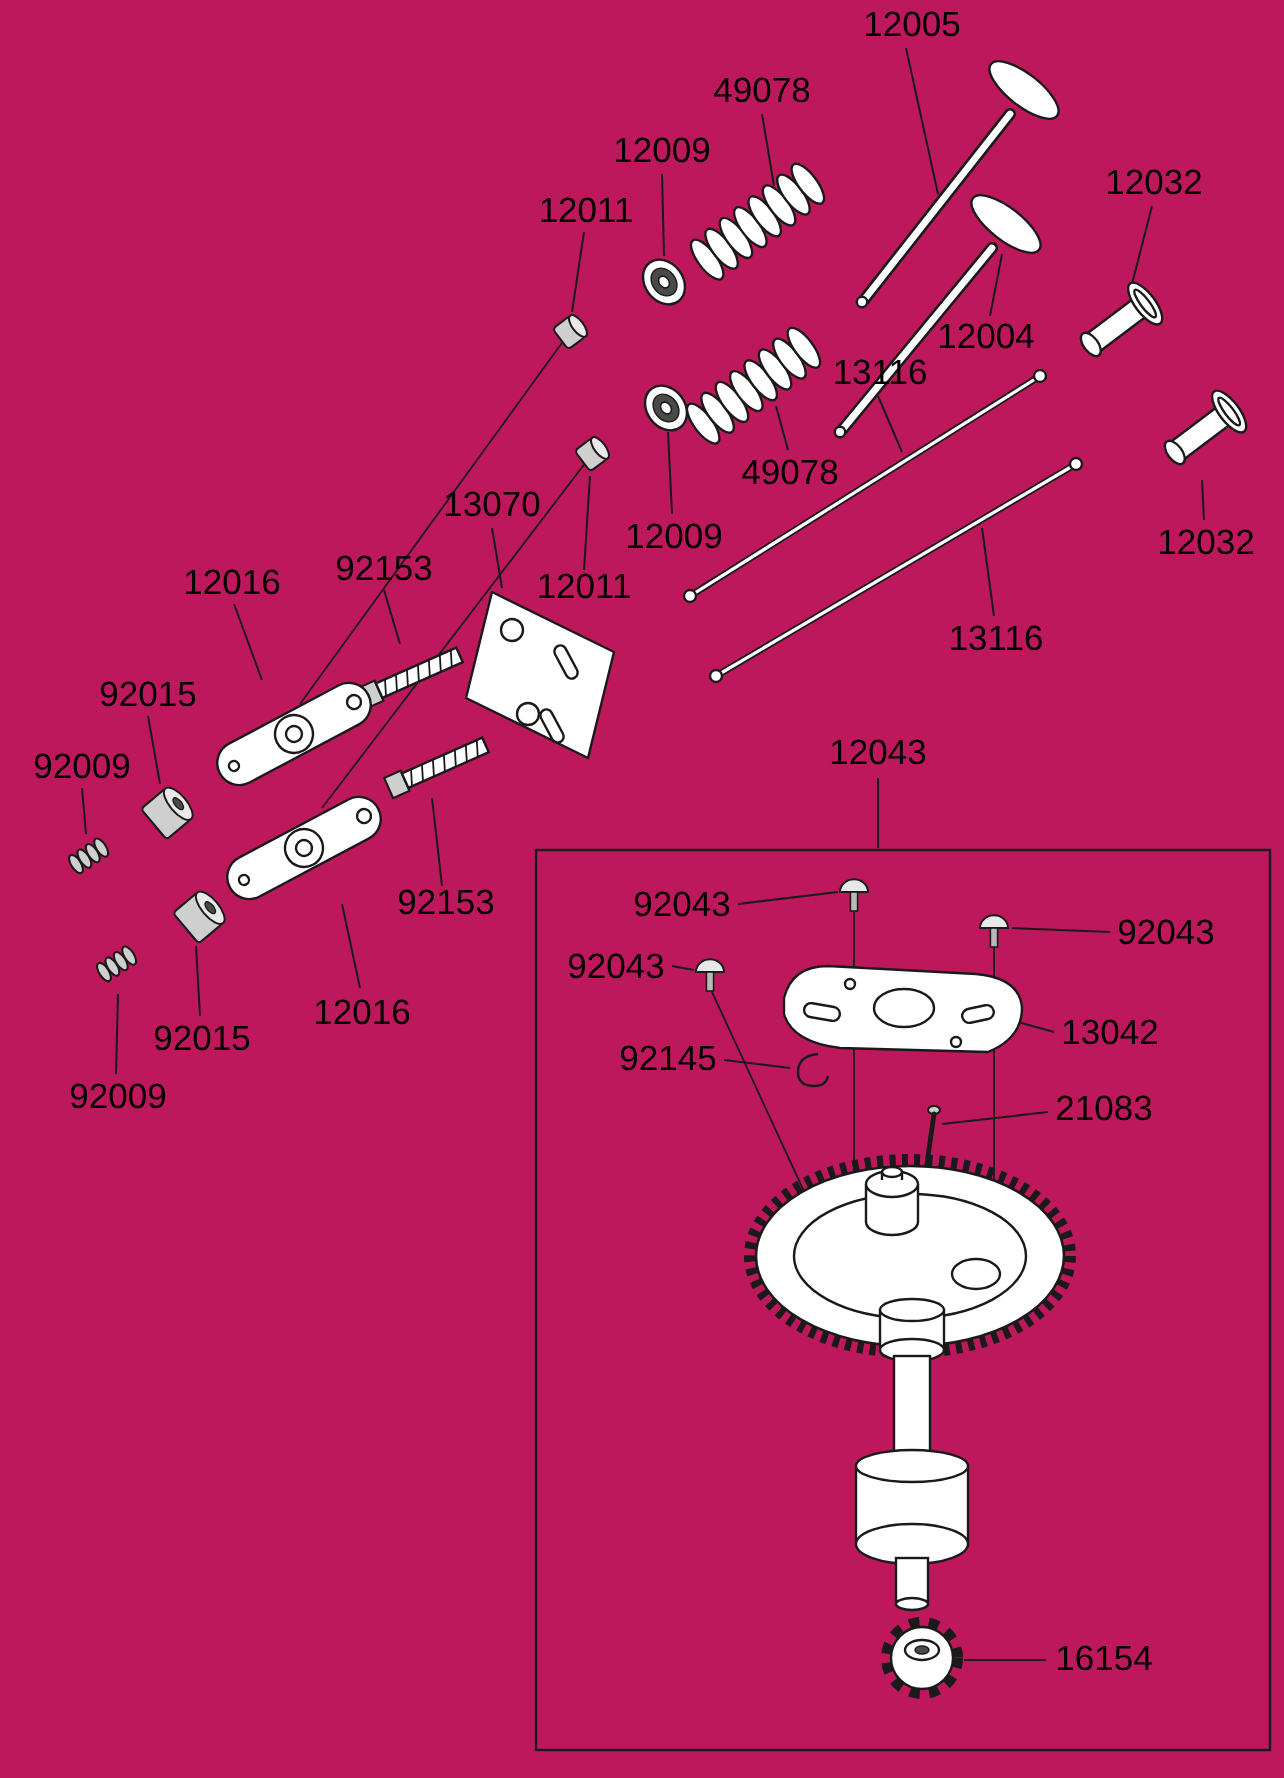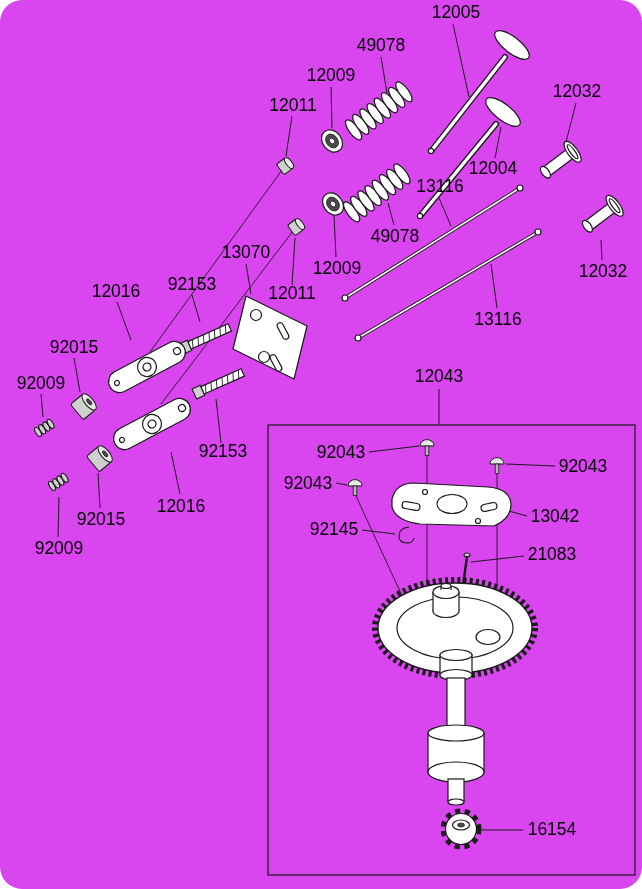--- a/index.html
+++ b/index.html
@@ -1,18 +1,18 @@
 <!DOCTYPE html>
 <html><head>
 <meta charset="utf-8">
 <style>
   html,body { margin:0; padding:0; background:#ffffff; }
   .stage {
-    position:relative; width:642px; height:889px; background:#d946ef;
-    font-family:"Liberation Sans","DejaVu Sans",sans-serif; overflow:hidden;border-radius:22px;
+    position:relative; width:642px; height:889px; background:#be185d;
+    font-family:"Liberation Sans","DejaVu Sans",sans-serif; overflow:hidden;
   }
   svg { position:absolute; inset:0; }
   .lbl { font-family:"Liberation Sans","DejaVu Sans",sans-serif; font-size:17.5px; fill:#000; text-anchor:middle; }
   .s    { stroke:#1a1a1a; stroke-width:1.2; fill:#ffffff; }
   .sn   { stroke:#1a1a1a; fill:none; stroke-width:1.2; }
   .thin { stroke:#1a1a1a; fill:none; stroke-width:.9; }
   .leader { stroke:#1a1a1a; fill:none; stroke-width:1; }
   .grey { fill:#cfcfcf; stroke:#1a1a1a; stroke-width:1.05; }
   .lite { fill:#e9e9e9; stroke:#1a1a1a; stroke-width:1; }
   .dark { fill:#4a4a4a; stroke:#1a1a1a; stroke-width:.7; }

